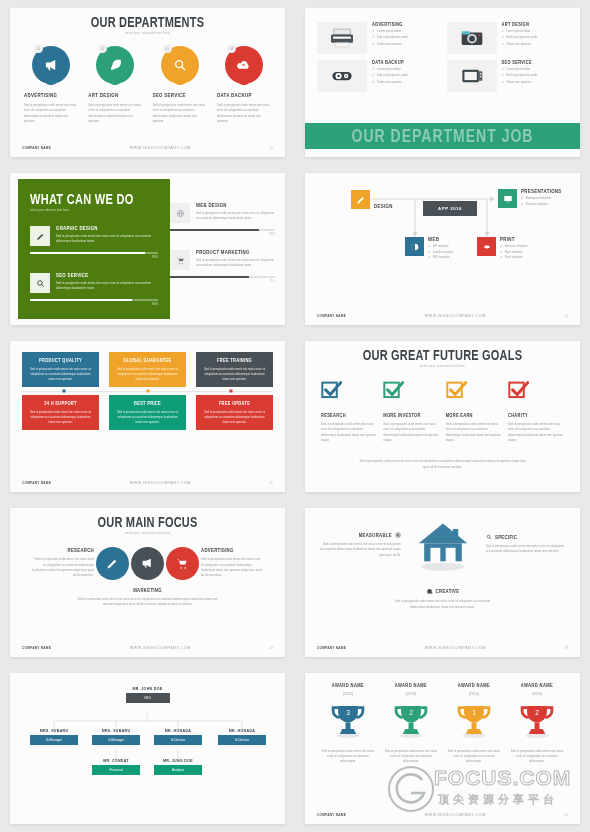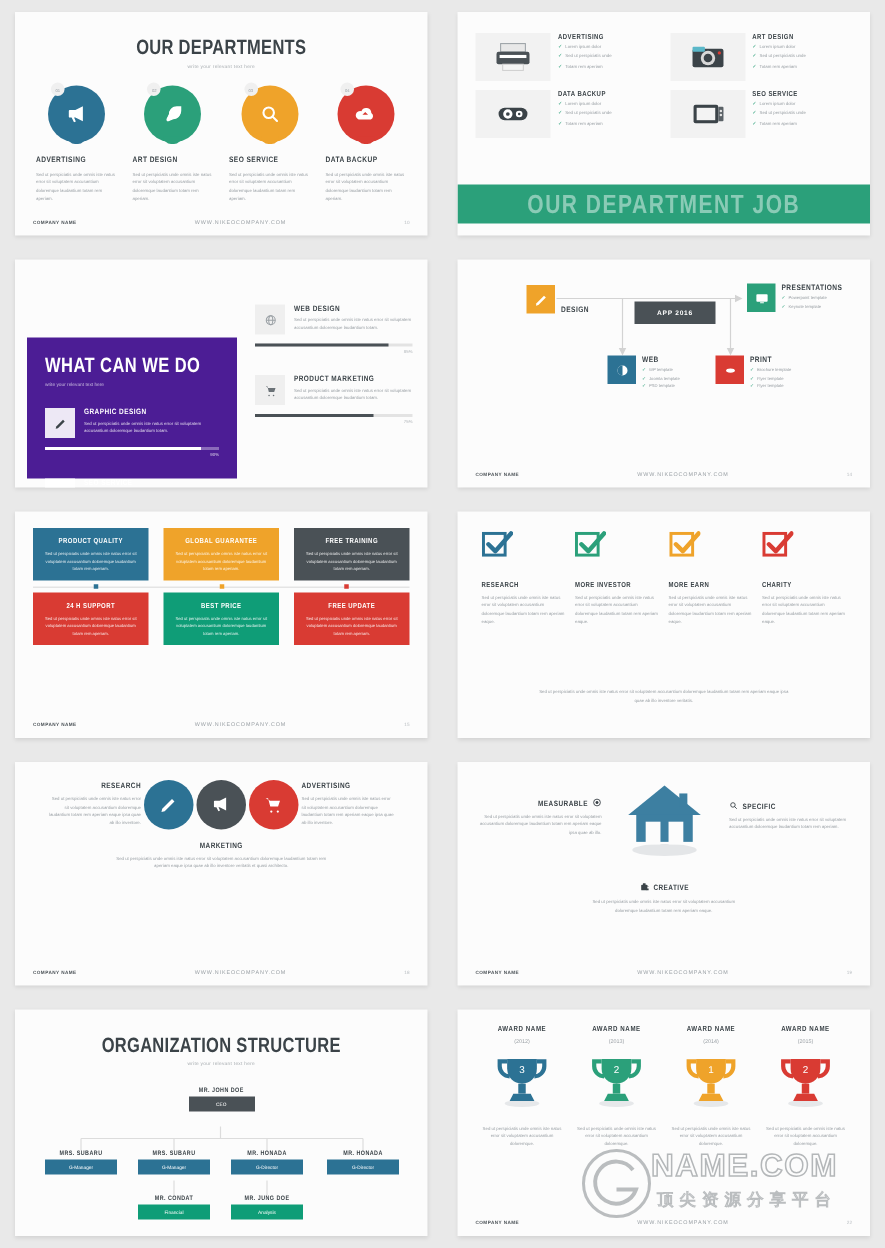--- a/index.html
+++ b/index.html
@@ -44,21 +44,21 @@
   .footer {
     position:absolute; left:12px; right:12px; bottom:7px;
     display:flex; align-items:center; justify-content:space-between;
     border-top:0px solid #eee;
   }
   .footer .fl { font-size:3.1px; font-weight:bold; color:#4a5156; letter-spacing:.3px;}
   .footer .fc { font-size:3.6px; color:#9aa0a5; letter-spacing:.6px;}
   .footer .fr { font-size:3.1px; color:#b9bec2;}
   .ico { display:inline-block; line-height:1; }
   svg { display:block; }
-  .hdr-block { padding-top:17px; }
+  .hdr-block { padding-top:6px; }
 
   
   .dept-row { display:flex; justify-content:space-between; padding:0 14px; margin-top:11px; }
   .dept { width:54px; position:relative; }
   .circ { width:38px; height:38px; border-radius:50%; margin:0 auto; display:flex;
           align-items:center; justify-content:center; position:relative; }
   .circ::after{ content:""; position:absolute; bottom:-1px; left:50%; transform:translateX(-50%);
                 width:12px; height:5px; border-radius:0 0 6px 6px; background:inherit; }
   .badge { position:absolute; top:-2px; left:2px; width:9px; height:9px; border-radius:50%;
            background:#f0f0f0; color:#9aa0a5; font-size:2.8px; display:flex;
@@ -74,21 +74,21 @@
   .job-name { font-size:4px; font-weight:bold; color:#3b4348; letter-spacing:.3px; transform:scaleY(1.2); transform-origin:left;}
   .job-li { display:flex; align-items:center; gap:2px; margin-top:2.2px; }
   .job-li .tick { color:#2BA07A; font-size:3.4px; }
   .job-li span.t { font-size:2.9px; color:#9aa0a5; }
   .band { position:absolute; left:0; right:0; bottom:8px; height:26px; background:#2BA07A;
           display:flex; align-items:center; justify-content:center; }
   .band span { font-size:14px; font-weight:bold; color:rgba(255,255,255,.45); letter-spacing:1px;
                transform:scaleY(1.25); }
 
   
-  .panel-left { position:absolute; left:8px; top:6px; bottom:6px; width:140px; background:#4c1d95; padding:12px 12px;margin-top:46px; }
+  .panel-left { position:absolute; left:8px; top:6px; bottom:6px; width:152px; background:#4d7c0f; padding:12px 12px; }
   .wcd-title { font-size:11px; font-weight:bold; color:#fff; letter-spacing:.3px; transform:scaleY(1.25); transform-origin:left top;}
   .wcd-sub { font-size:3.2px; color:rgba(255,255,255,.65); margin-top:5px; }
   .wcd-item { display:flex; gap:6px; margin-top:14px; }
   .wcd-sq { width:20px; height:20px; display:flex; align-items:center; justify-content:center; flex:0 0 auto;}
   .wcd-sq.light { background:rgba(255,255,255,.9); }
   .wcd-sq.grey { background:#efefef; }
   .wcd-h { font-size:4.3px; font-weight:bold; letter-spacing:.3px; transform:scaleY(1.2); transform-origin:left;}
   .bar { height:1.6px; background:rgba(255,255,255,.35); margin-top:6px; position:relative; }
   .bar .fill { position:absolute; left:0; top:0; bottom:0; background:#fff; }
   .bar.dark { background:#e3e3e3; }
@@ -561,20 +561,24 @@
       <div class="footer">
         <div class="fl">COMPANY NAME</div>
         <div class="fc">WWW.NIKEOCOMPANY.COM</div>
         <div class="fr">15</div>
       </div>
     </div>
   </div>
 
   <div class="cell">
     <div class="slide">
+      <div class="hdr-block">
+        <div class="s-title">OUR GREAT FUTURE GOALS</div>
+        <div class="s-sub">write your relevant text here</div>
+      </div>
 
       <div class="g-row">
         <div class="g-col">
           <span class="ico">
             <svg width="21" height="21" viewBox="0 0 32 32">
                 <rect x="2" y="4" width="22" height="22" fill="none" stroke="#2C7294" stroke-width="3"></rect>
                 <path d="M7 15l7 7L30 4" fill="none" stroke="#2C7294" stroke-width="4.5" stroke-linecap="round" stroke-linejoin="round"></path>
               </svg>
           </span>
           <div class="g-h">RESEARCH</div>
@@ -611,20 +615,24 @@
           <div class="lorem" style="margin-top:4px">Sed ut perspiciatis unde omnis iste natus error sit voluptatem accusantium doloremque laudantium totam rem aperiam eaque.</div>
         </div>
       </div>
 
       <div class="lorem" style="text-align:center;padding:0 52px;position:absolute;left:0;right:0;bottom:22px">Sed ut perspiciatis unde omnis iste natus error sit voluptatem accusantium doloremque laudantium totam rem aperiam eaque ipsa quae ab illo inventore veritatis.</div>
     </div>
   </div>
 
   <div class="cell">
     <div class="slide">
+      <div class="hdr-block">
+        <div class="s-title">OUR MAIN FOCUS</div>
+        <div class="s-sub">write your relevant text here</div>
+      </div>
 
       <div style="display:flex;align-items:center;justify-content:center;gap:2px;margin-top:12px;padding:0 10px">
         <div style="width:62px;text-align:right">
           <div class="mf-h">RESEARCH</div>
           <div class="lorem" style="margin-top:4px">Sed ut perspiciatis unde omnis iste natus error sit voluptatem accusantium doloremque laudantium totam rem aperiam eaque ipsa quae ab illo inventore.</div>
         </div>
 
         <div class="mf-circ" style="background:#2C7294">
           <span class="ico">
             <svg width="13" height="13" viewBox="0 0 24 24" fill="#fff">
@@ -725,24 +733,20 @@
       <div class="footer">
         <div class="fl">COMPANY NAME</div>
         <div class="fc">WWW.NIKEOCOMPANY.COM</div>
         <div class="fr">19</div>
       </div>
     </div>
   </div>
 
   <div class="cell">
     <div class="slide">
-      <div class="hdr-block">
-        <div class="s-title">ORGANIZATION STRUCTURE</div>
-        <div class="s-sub">write your relevant text here</div>
-      </div>
 
       <div style="position:relative;margin-top:14px;height:100px">
         <svg width="275" height="100" style="position:absolute;left:0;top:0">
           <line x1="137" y1="26" x2="137" y2="34" stroke="#dcdcdc" stroke-width="0.8"></line>
           <line x1="44" y1="34" x2="232" y2="34" stroke="#dcdcdc" stroke-width="0.8"></line>
           <line x1="44" y1="34" x2="44" y2="42" stroke="#dcdcdc" stroke-width="0.8"></line>
           <line x1="106" y1="34" x2="106" y2="42" stroke="#dcdcdc" stroke-width="0.8"></line>
           <line x1="168" y1="34" x2="168" y2="42" stroke="#dcdcdc" stroke-width="0.8"></line>
           <line x1="232" y1="34" x2="232" y2="42" stroke="#dcdcdc" stroke-width="0.8"></line>
           <line x1="106" y1="62" x2="106" y2="72" stroke="#dcdcdc" stroke-width="0.8"></line>
@@ -868,15 +872,15 @@
 
 </div>
 
 <div class="wm">
   <span class="wmg">
     <svg width="50" height="50" viewBox="0 0 50 50">
       <circle cx="25" cy="25" r="22" fill="none" stroke="rgba(120,125,130,.5)" stroke-width="2"></circle>
       <path d="M36 16a14 14 0 1 0 2 13h-13" fill="none" stroke="rgba(120,125,130,.5)" stroke-width="2.6"></path>
     </svg>
   </span>
-  <div class="wmt">NAME.COM</div>
+  <div class="wmt">FOCUS.COM</div>
   <div class="wmc">顶尖资源分享平台</div>
 </div>
 
 </body></html>

